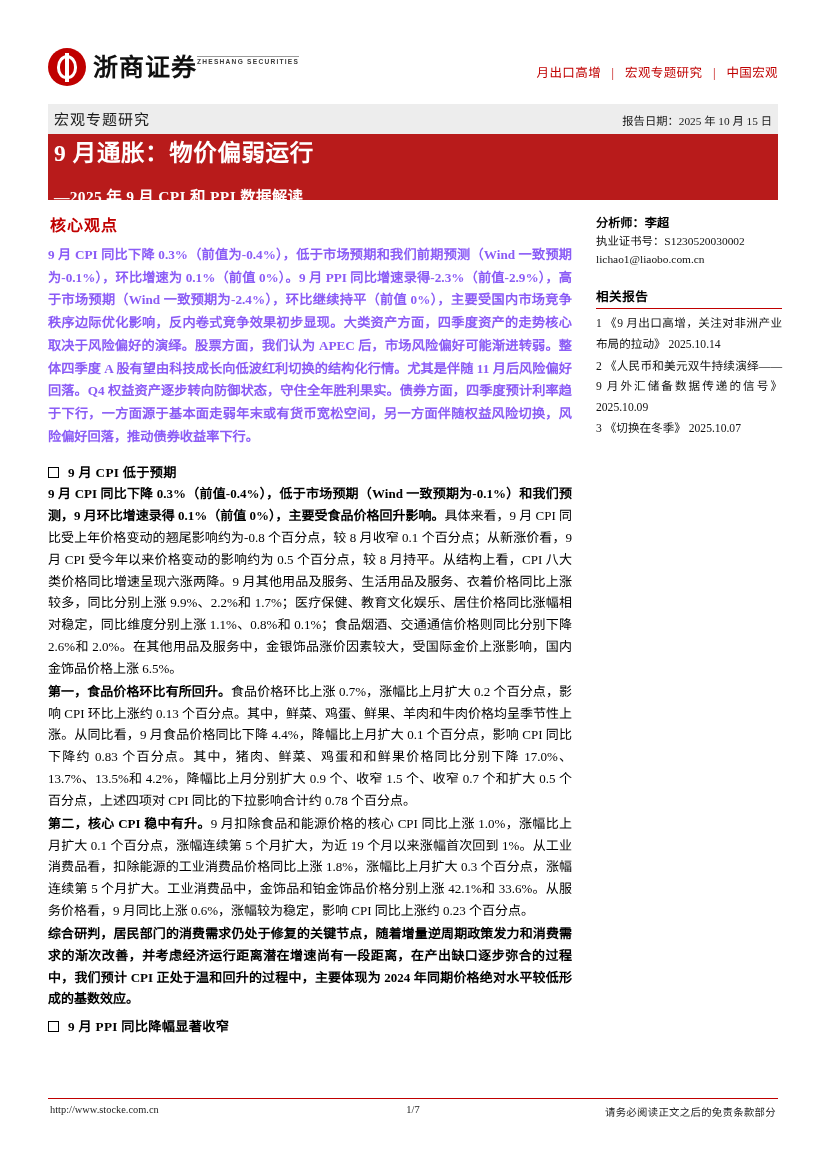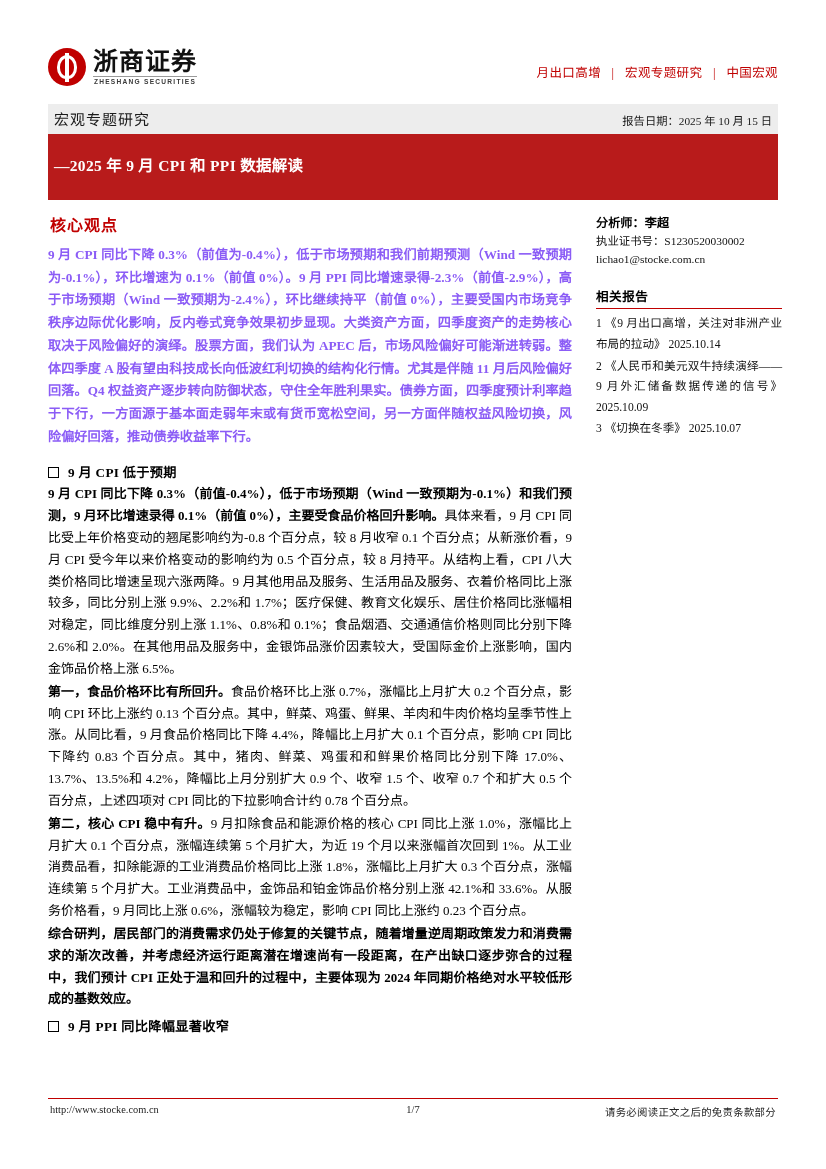--- a/index.html
+++ b/index.html
@@ -61,21 +61,21 @@
     content: "";
     position: absolute;
     left: 17.2px;
     top: 5px;
     width: 3.4px;
     height: 29px;
     background: #ffffff;
   }
   .logo-text {
     display: flex;
-    flex-direction: column;
+    flex-direction: row;
     justify-content: flex-start;
     line-height: 1;
   }
   .logo-cn {
     font-family: "Liberation Sans", "DejaVu Sans", sans-serif;
     font-size: 25px;
     font-weight: bold;
     letter-spacing: 1px;
     color: #111111;
     line-height: 1.05;
@@ -306,20 +306,21 @@
       <span>中国宏观</span>
     </div>
   </div>
 
   <div class="greystrip">
     <div class="series">宏观专题研究</div>
     <div class="repdate">报告日期：2025 年 10 月 15 日</div>
   </div>
 
   <div class="banner">
+    <div class="t1">9 月通胀：物价偏弱运行</div>
     <div class="t2">—2025 年 9 月 CPI 和 PPI 数据解读</div>
   </div>
 
   <div class="left-col">
 
     <div class="core-title">核心观点</div>
     <p class="core-body">9 月 CPI 同比下降 0.3%（前值为-0.4%），低于市场预期和我们前期预测（Wind 一致预期为-0.1%），环比增速为 0.1%（前值 0%）。9 月 PPI 同比增速录得-2.3%（前值-2.9%），高于市场预期（Wind 一致预期为-2.4%），环比继续持平（前值 0%），主要受国内市场竞争秩序边际优化影响，反内卷式竞争效果初步显现。大类资产方面，四季度资产的走势核心取决于风险偏好的演绎。股票方面，我们认为 APEC 后，市场风险偏好可能渐进转弱。整体四季度 A 股有望由科技成长向低波红利切换的结构化行情。尤其是伴随 11 月后风险偏好回落。Q4 权益资产逐步转向防御状态，守住全年胜利果实。债券方面，四季度预计利率趋于下行，一方面源于基本面走弱年末或有货币宽松空间，另一方面伴随权益风险切换，风险偏好回落，推动债券收益率下行。</p>
 
     <div class="section">
       <div class="sec-head">
@@ -351,21 +352,21 @@
 
   <div class="right-col">
 
     <div class="analyst-block">
       <div class="analyst-name">
         <span>分析师：</span><span>李超</span>
       </div>
       <div class="analyst-cert">
         <span>执业证书号：</span><span>S1230520030002</span>
       </div>
-      <div class="analyst-mail">lichao1@stocke.com.cn</div>
+      <div class="analyst-mail">lichao1@liaobo.com.cn</div>
     </div>
 
 
     <div class="rel-title">相关报告</div>
     <hr class="rel-rule">
     <div class="rel-item">1 《9 月出口高增，关注对非洲产业布局的拉动》 2025.10.14</div>
     <div class="rel-item">2 《人民币和美元双牛持续演绎——9 月外汇储备数据传递的信号》 2025.10.09</div>
     <div class="rel-item">3 《切换在冬季》 2025.10.07</div>
 
   </div>

